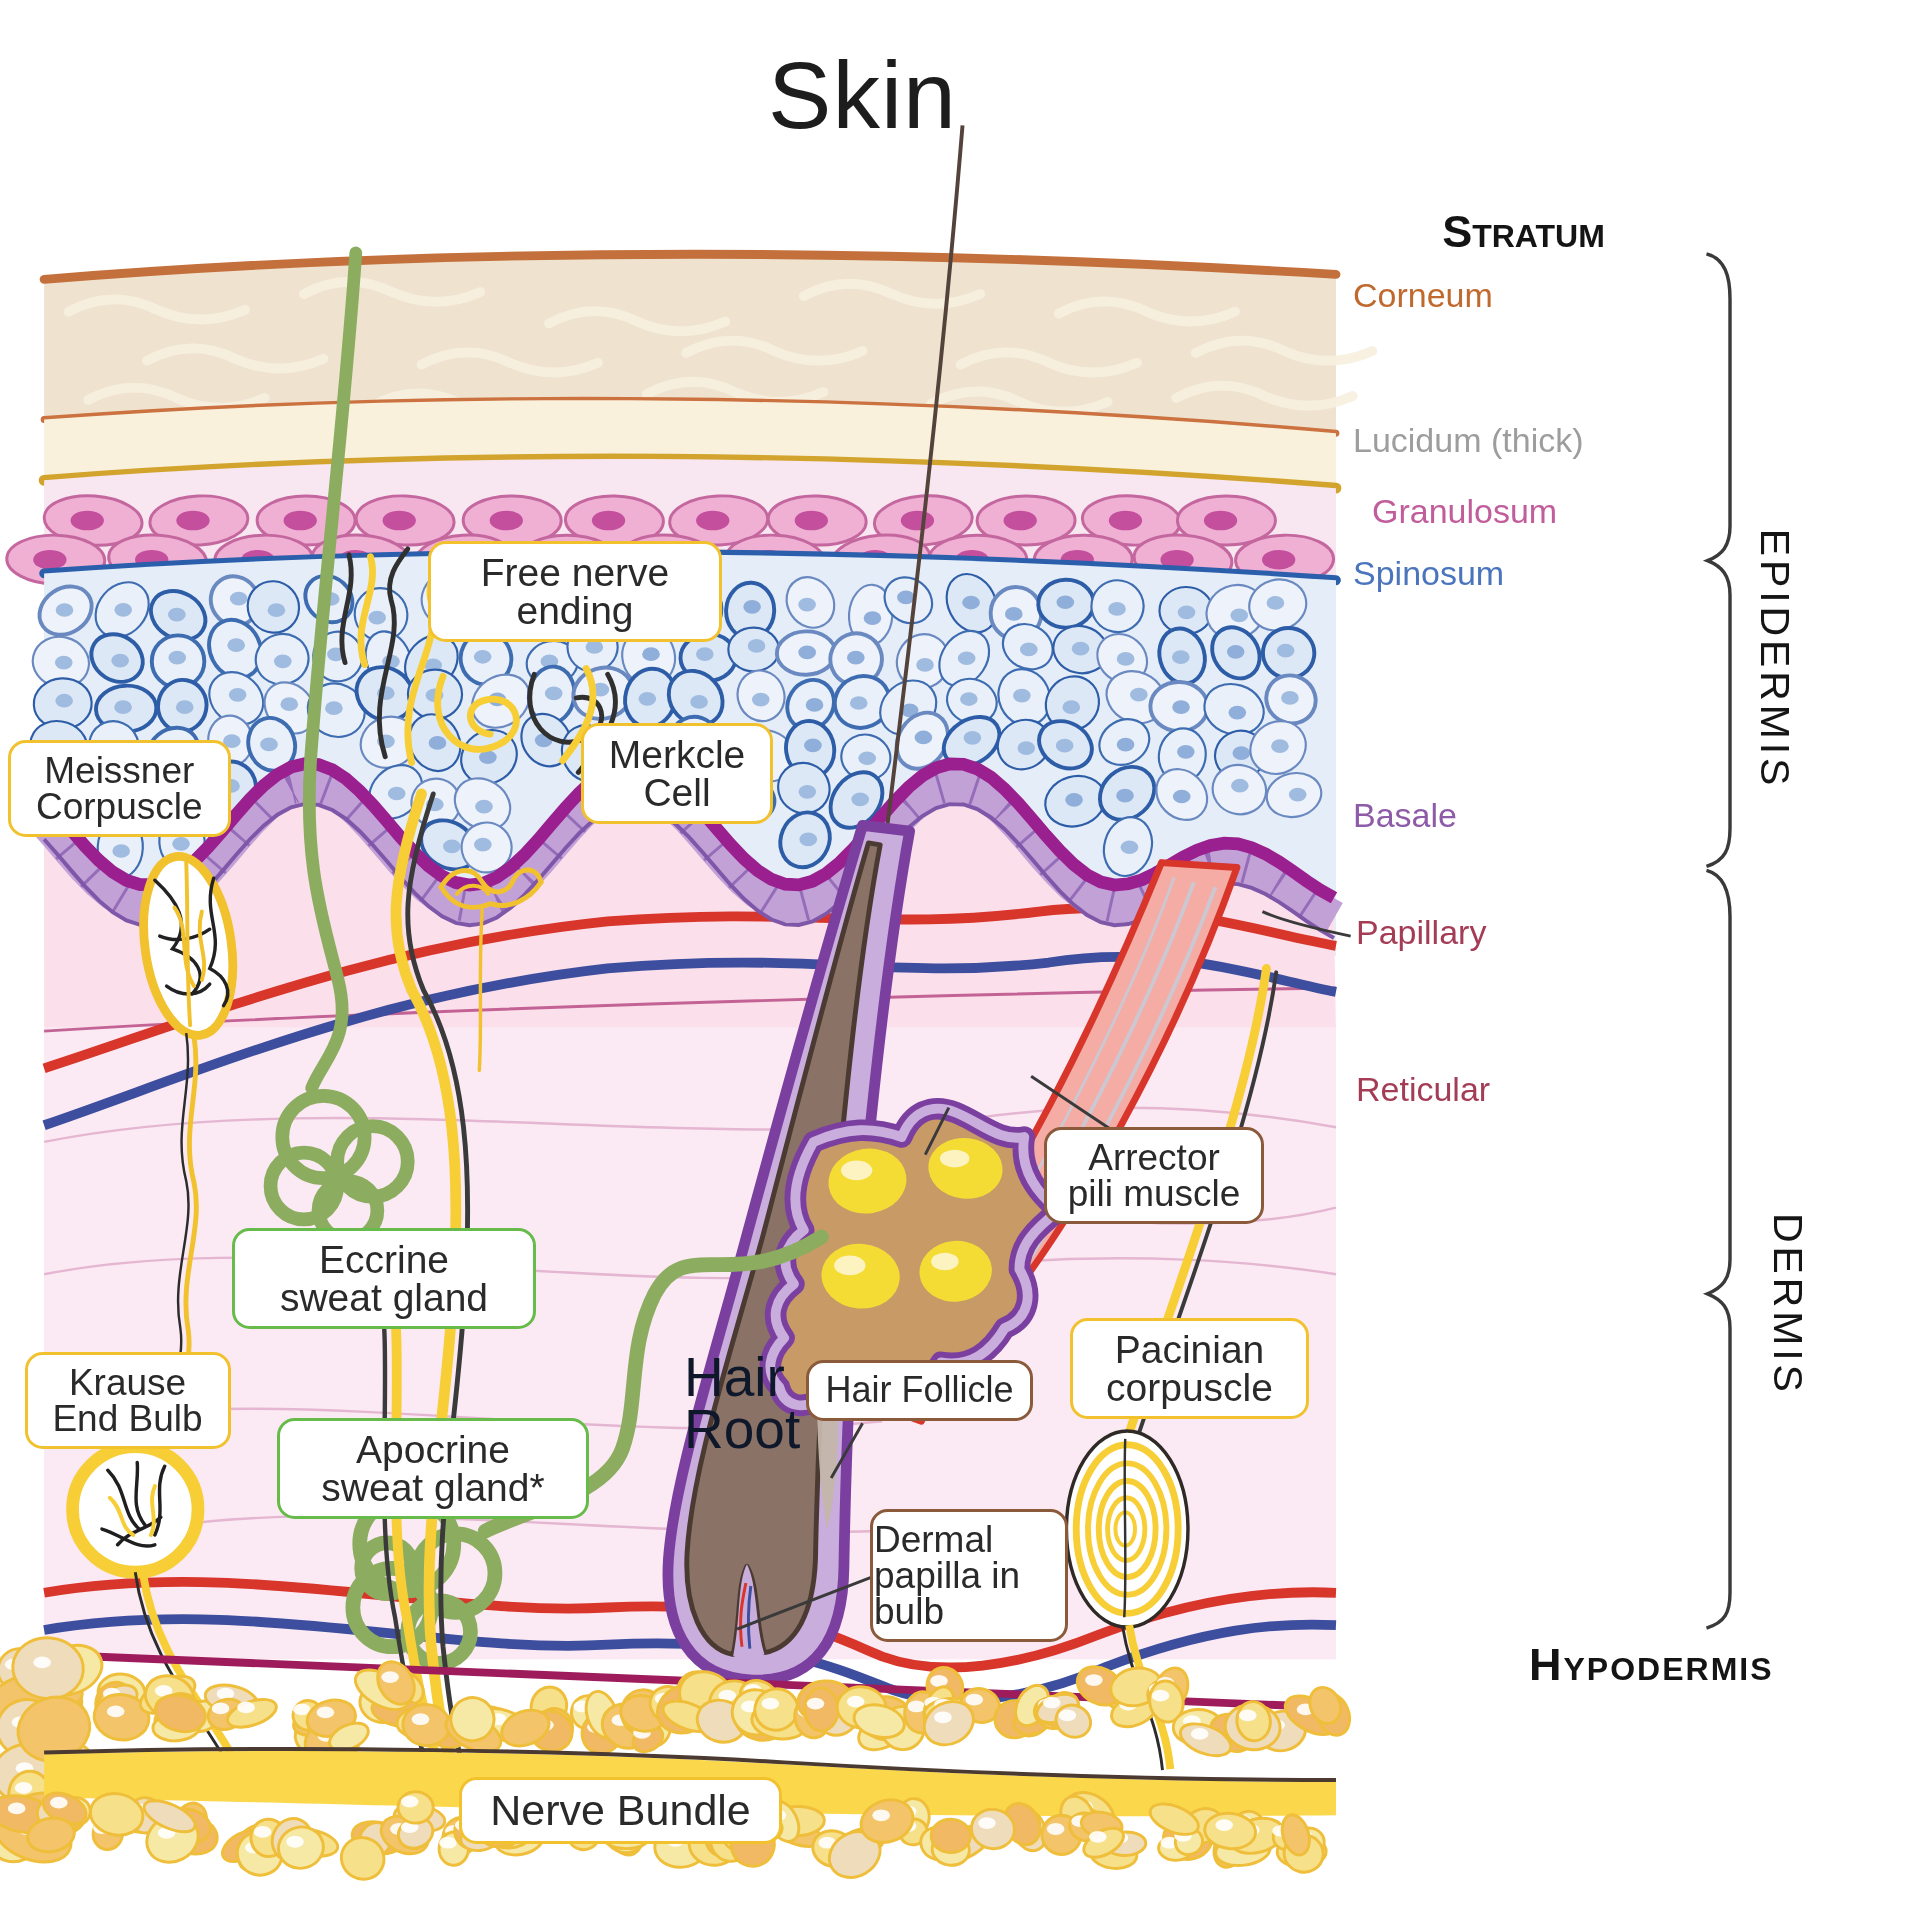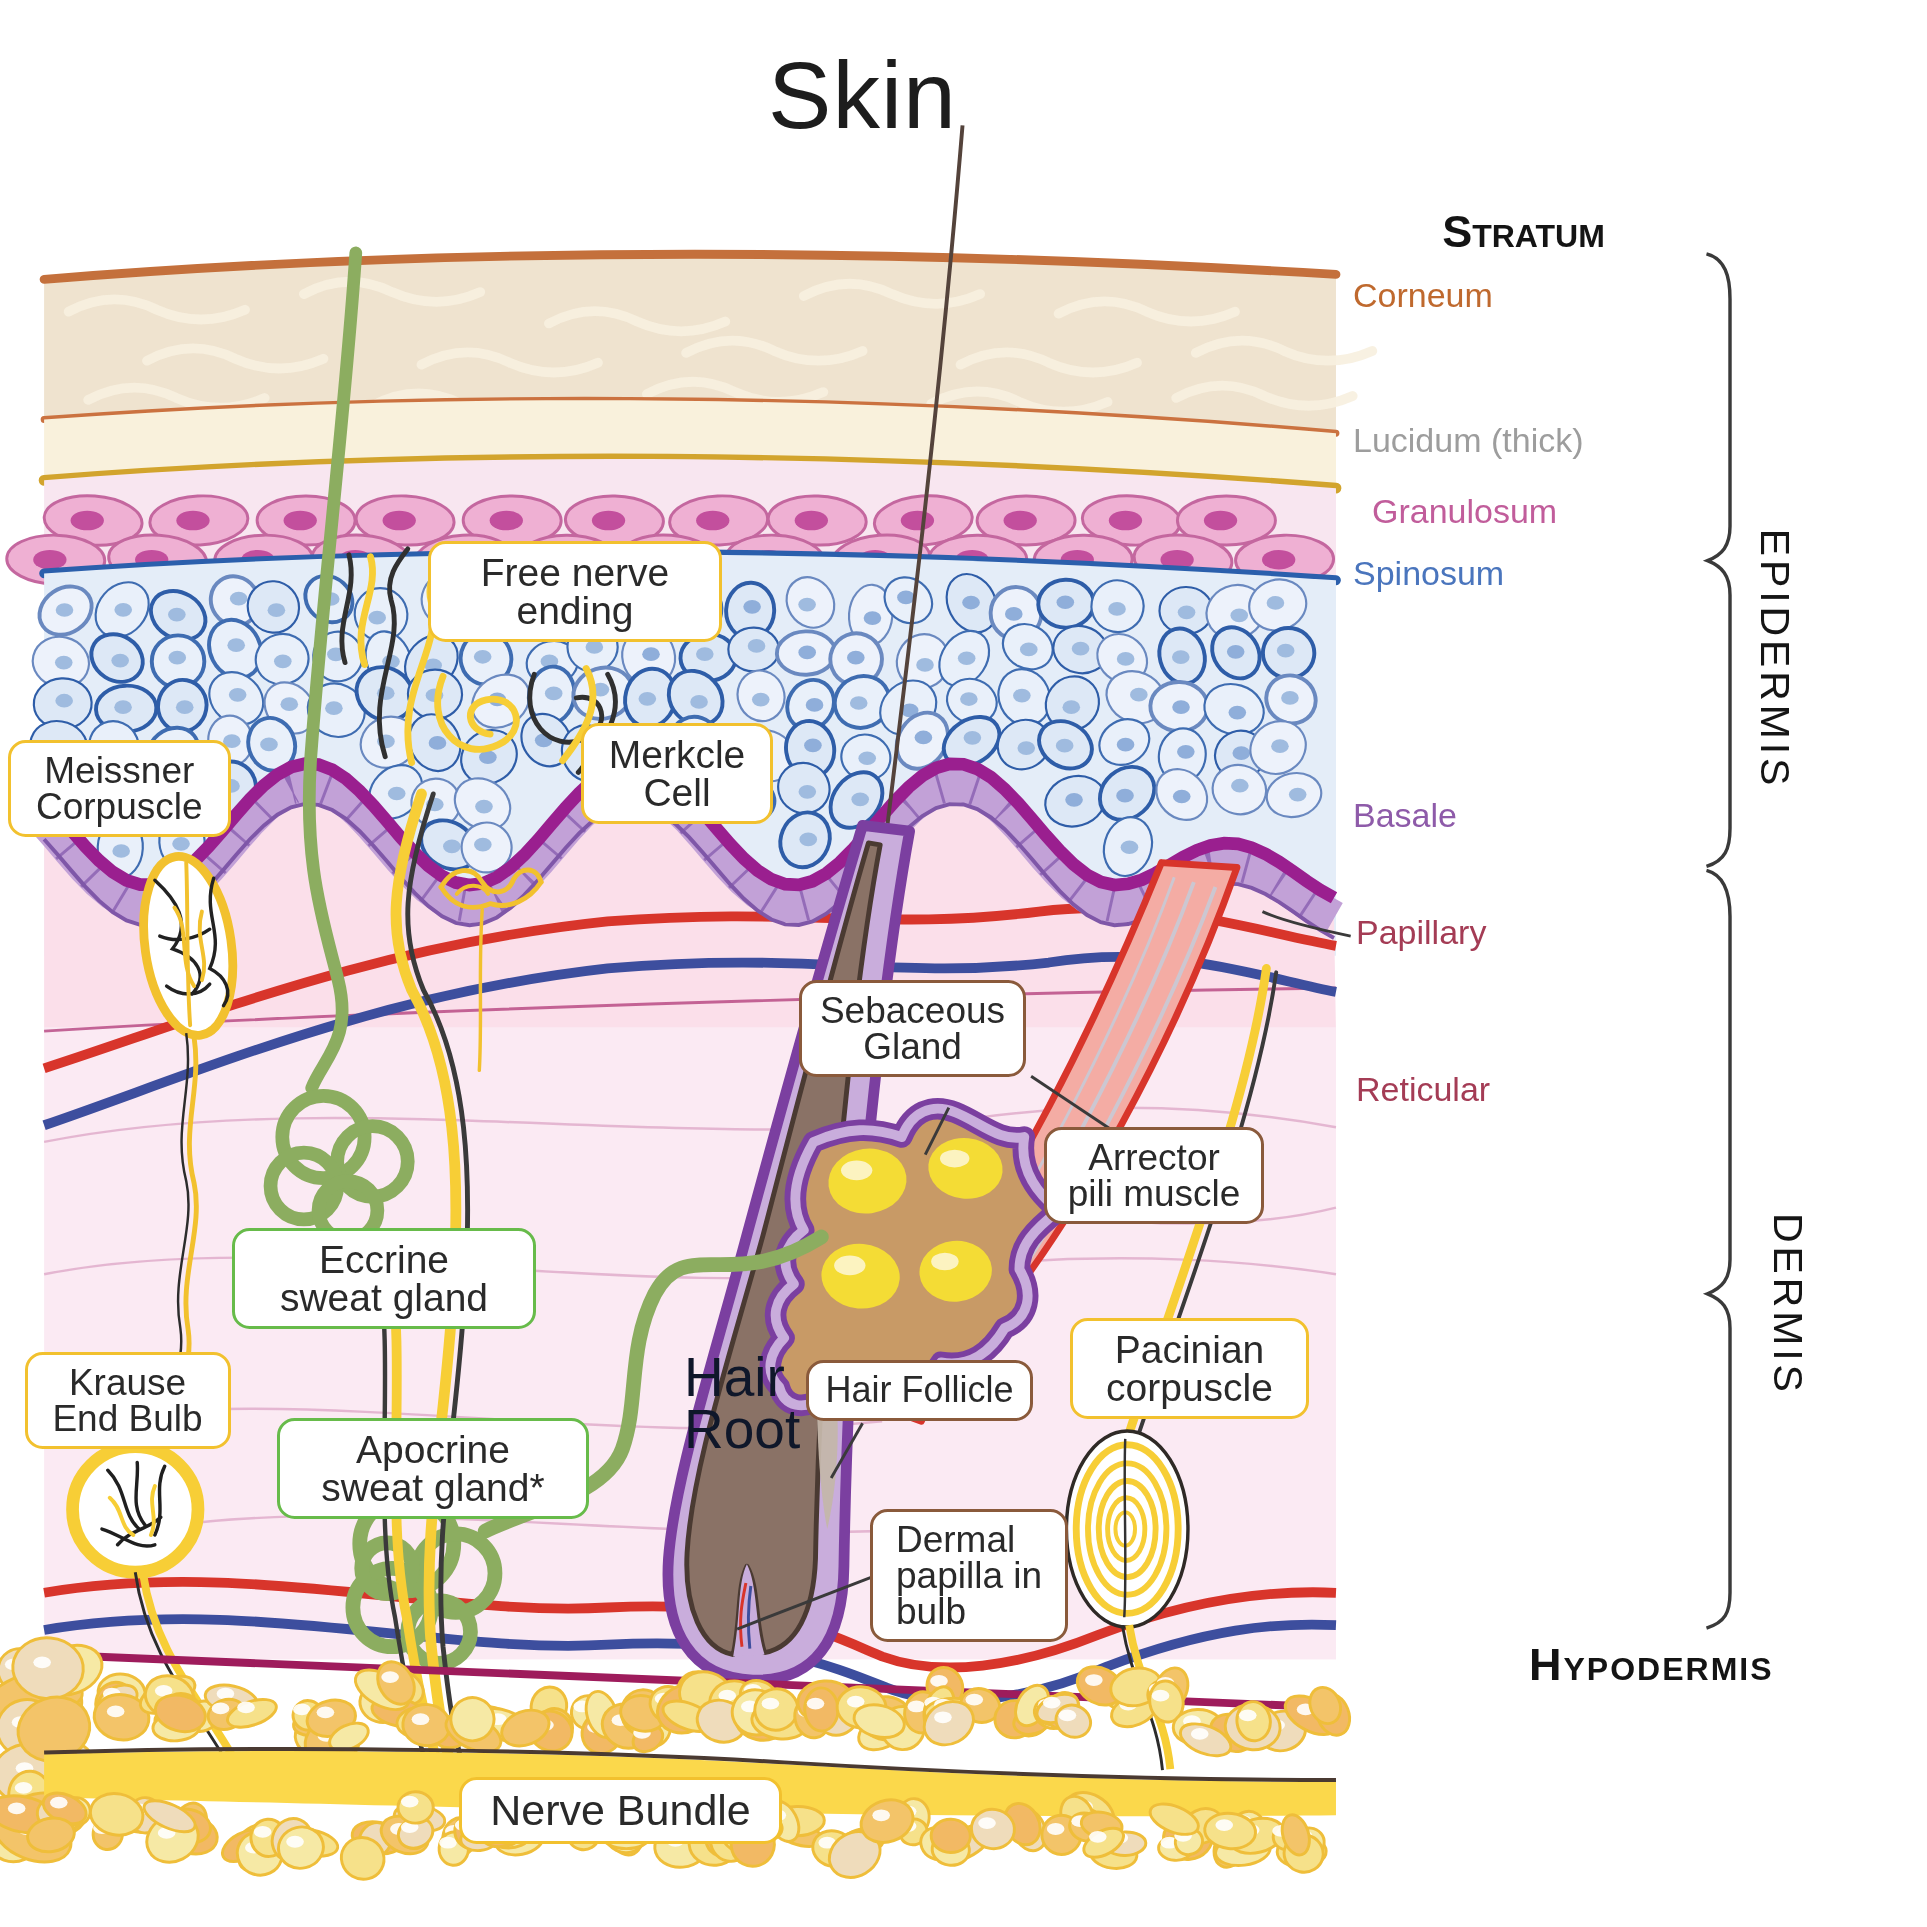--- a/index.html
+++ b/index.html
@@ -7,21 +7,21 @@
           font-family:"Liberation Sans","DejaVu Sans",sans-serif;}
   svg{position:absolute;left:0;top:0;}
   .title{position:absolute;left:686px;top:41px;width:353px;text-align:center;
          font-size:95px;font-weight:500;color:#1d1d1d;letter-spacing:1px;}
   .callout{position:absolute;background:#fff;border:3.9px solid #F2C12E;border-radius:17.6px;
            color:#2a2a2a;font-size:37px;line-height:.97;text-align:center;
            padding:9.8px 7.8px;white-space:pre-line;box-sizing:border-box;}
   .callout.yellow{border-color:#F2C12E;}
   .callout.green{border-color:#67BB4A;}
   .callout.brown{border-color:#8A5A3B;}
-  .callout.left{text-align:left;padding-left:23px;}
+  .callout.left{text-align:left;padding-left:1px;}
   .freefloat{position:absolute;white-space:pre-line;line-height:.95;}
   .hair-root-text{color:#0f172a;font-size:55px;}
   .layer-label{position:absolute;font-size:34px;font-weight:500;white-space:nowrap;}
   .lbl-stratum{font-variant:small-caps;font-weight:600;color:#141414;font-size:45px;}
   .lbl-corneum{color:#BF692E;}
   .lbl-lucidum{color:#9D9D9D;}
   .lbl-granulosum{color:#C15D9B;}
   .lbl-spinosum{color:#4A75BD;}
   .lbl-basale{color:#8E5BA9;}
   .lbl-papillary{color:#A43C55;}
@@ -909,22 +909,20 @@
 <div class="rotated" style="left:1798px;top:453px;width:412px;text-transform:uppercase;">Epidermis</div>
 <div class="rotated" style="left:1811px;top:1213px;width:169px;text-transform:uppercase;">Dermis</div>
 <div class="layer-label lbl-hypodermis" style="left:1529px;top:1639px;">Hypodermis</div>
 
 <div class="callout yellow" style="left:428px;top:541px;width:294px;font-size:39px;">Free nerve
 ending</div>
 <div class="callout yellow" style="left:581px;top:723px;width:192px;font-size:39px;">Merkcle
 Cell</div>
 <div class="callout yellow" style="left:7.8px;top:740px;width:223px;">Meissner
 Corpuscle</div>
-<div class="callout brown" style="left:799px;top:980px;width:227px;">Sebaceous
-Gland</div>
 <div class="callout brown" style="left:1044px;top:1127px;width:220px;">Arrector
 pili muscle</div>
 <div class="callout green" style="left:232px;top:1228px;width:304px;font-size:39px;">Eccrine
 sweat gland</div>
 <div class="callout yellow" style="left:24.5px;top:1352px;width:206px;">Krause
 End Bulb</div>
 <div class="callout green" style="left:277px;top:1418px;width:312px;font-size:39px;">Apocrine
 sweat gland*</div>
 <div class="callout brown" style="left:806px;top:1360px;width:227px;font-size:36px;">Hair Follicle</div>
 <div class="callout yellow" style="left:1070px;top:1318px;width:239px;font-size:39px;">Pacinian

